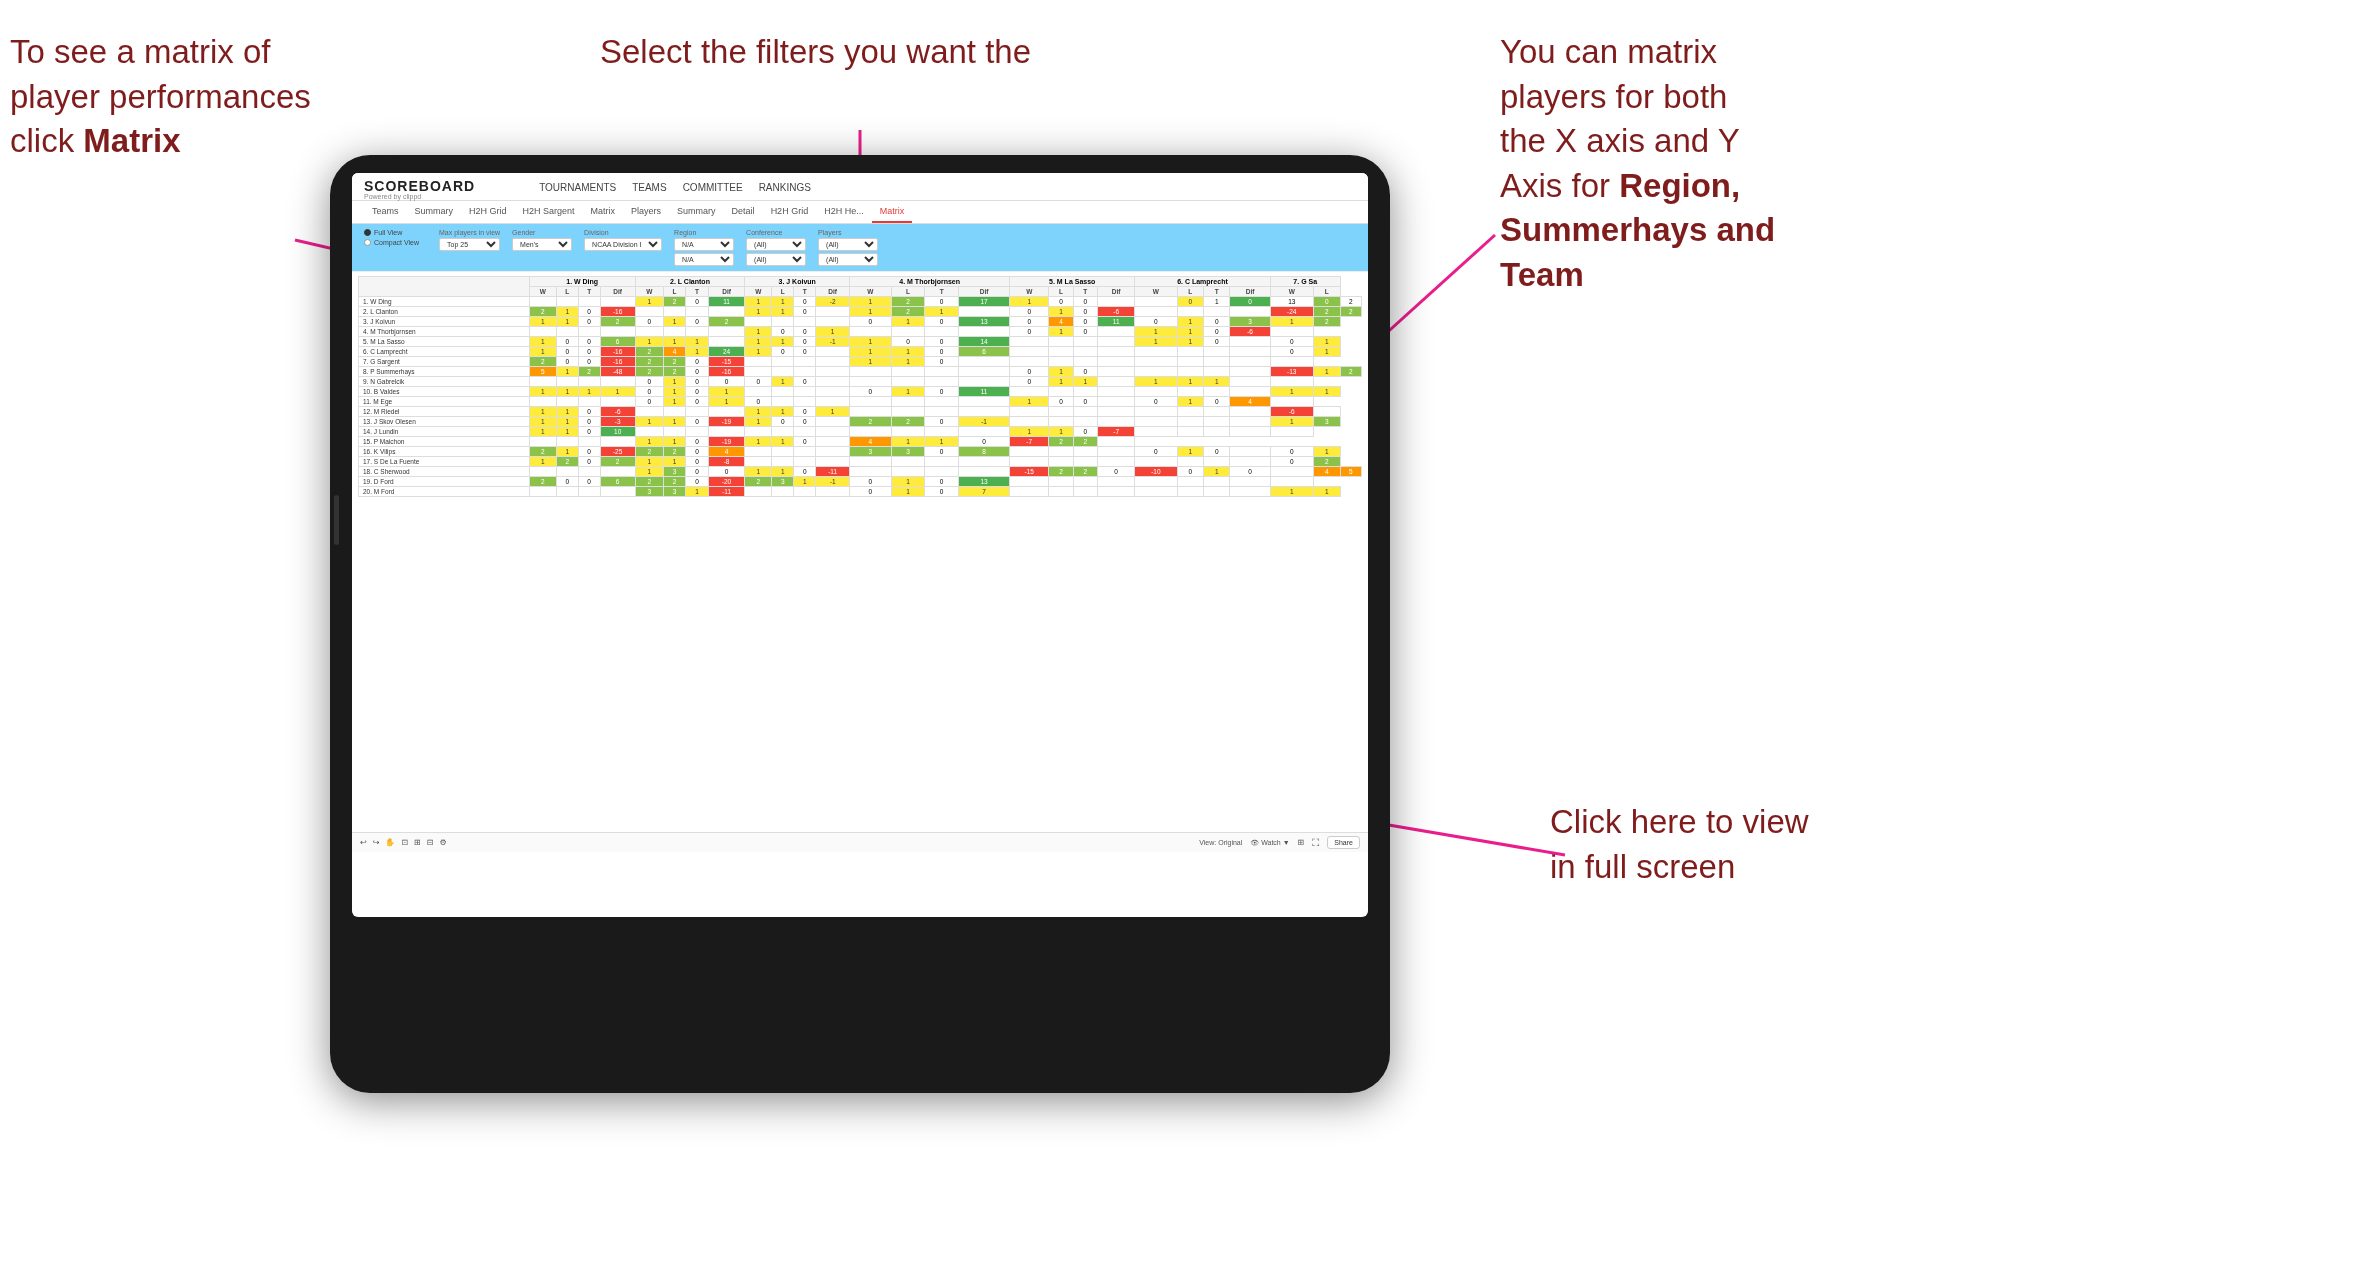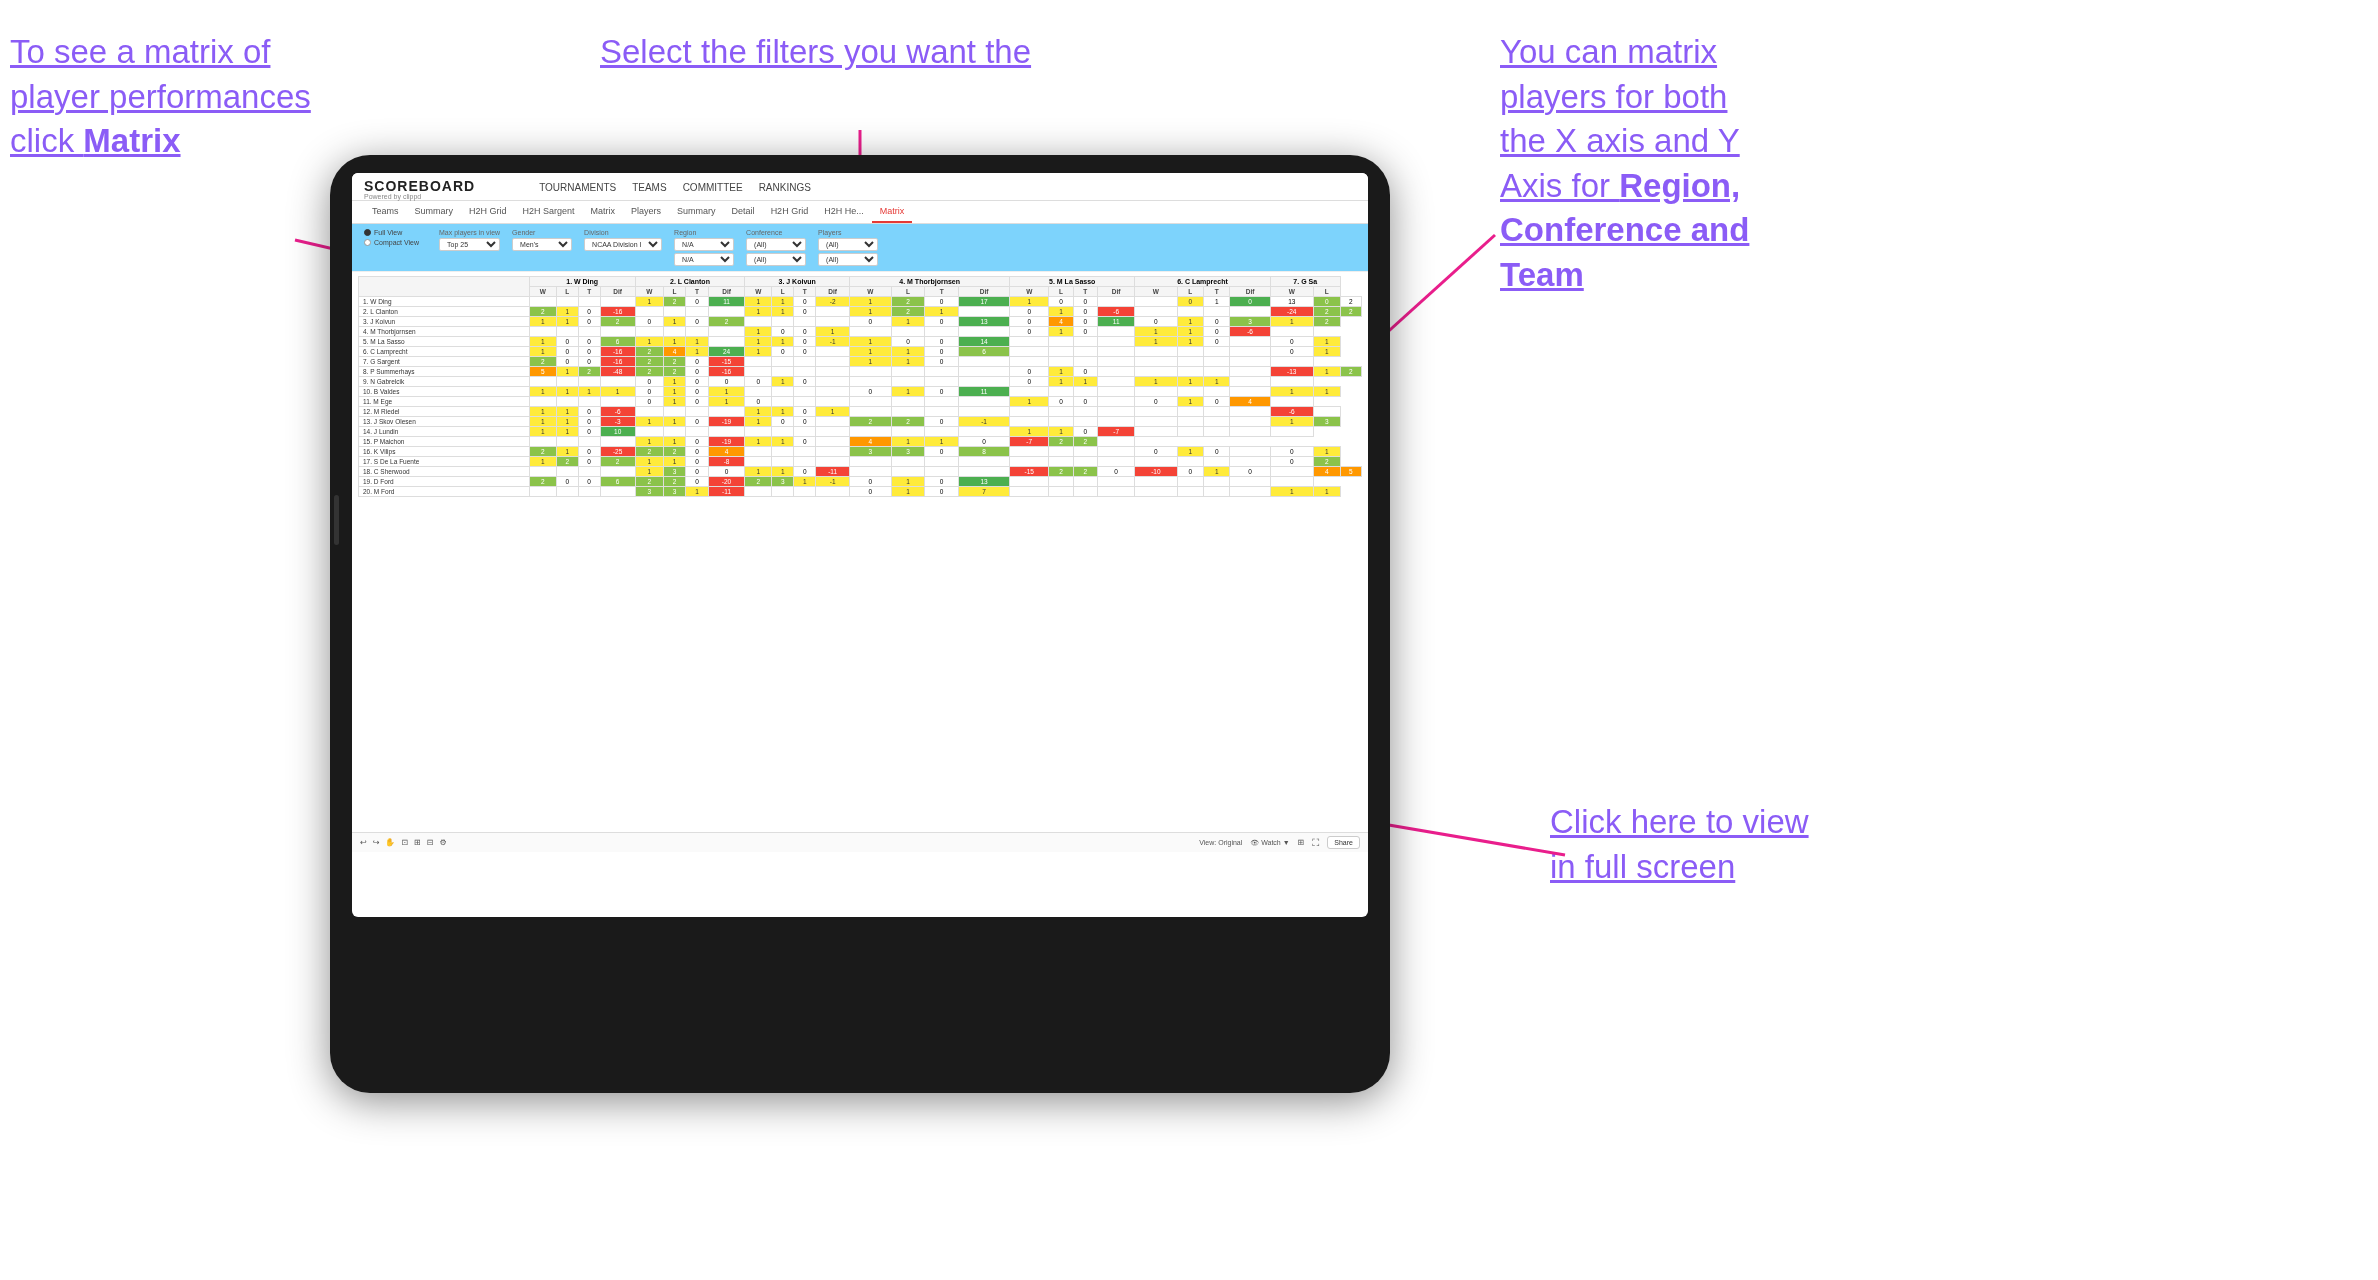--- a/index.html
+++ b/index.html
@@ -10,22 +10,21 @@
       font-family: Arial, Helvetica, sans-serif;
       overflow: hidden;
       position: relative;
     }
 
     
     .annotation {
       position: absolute;
       font-size: 32px;
       line-height: 1.35;
-      color: #8b5cf6;
-      text-decoration: underline;
+      color: #7f1d1d;
     }
     .annotation b { font-weight: 900; }
 
     
     .arrow-svg {
       position: absolute;
       pointer-events: none;
     }
 
     
@@ -266,21 +265,21 @@
 
 <div class="annotation" style="left: 600px; top: 30px; font-size: 33px; text-align: center;">
   <span>Select the filters you want the</span><br>
 </div>
 
 <div class="annotation" style="left: 1500px; top: 30px; font-size: 33px;">
   <span>You  can matrix</span><br>
   <span>players for both</span><br>
   <span>the X axis and Y</span><br>
   <span>Axis for <b>Region,</b></span><br>
-  <b>Conference and</b><br>
+  <b>Summerhays and</b><br>
   <b>Team</b>
 </div>
 
 <div class="annotation" style="left: 1550px; top: 800px; font-size: 33px;">
   <span>Click here to view</span><br>
   <span>in full screen</span>
 </div>
 
 <svg class="arrow-svg" style="left:0;top:0;width:2378px;height:1280px;" viewBox="0 0 2378 1280">
 

